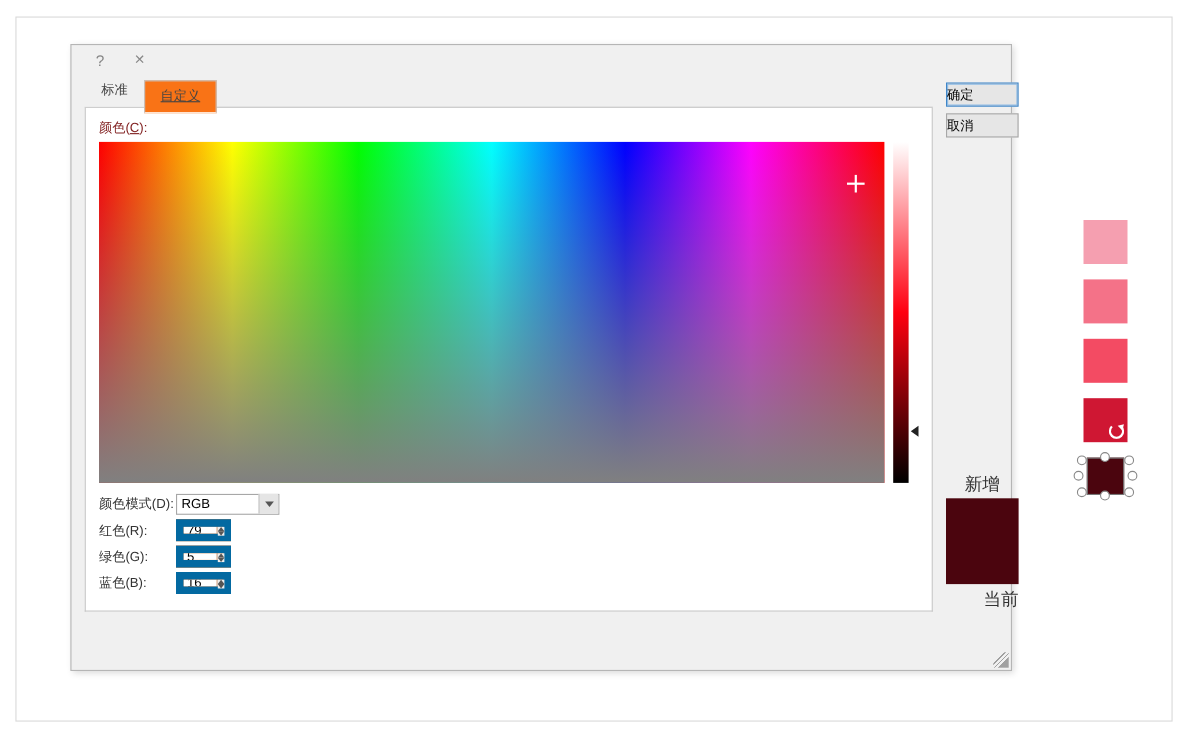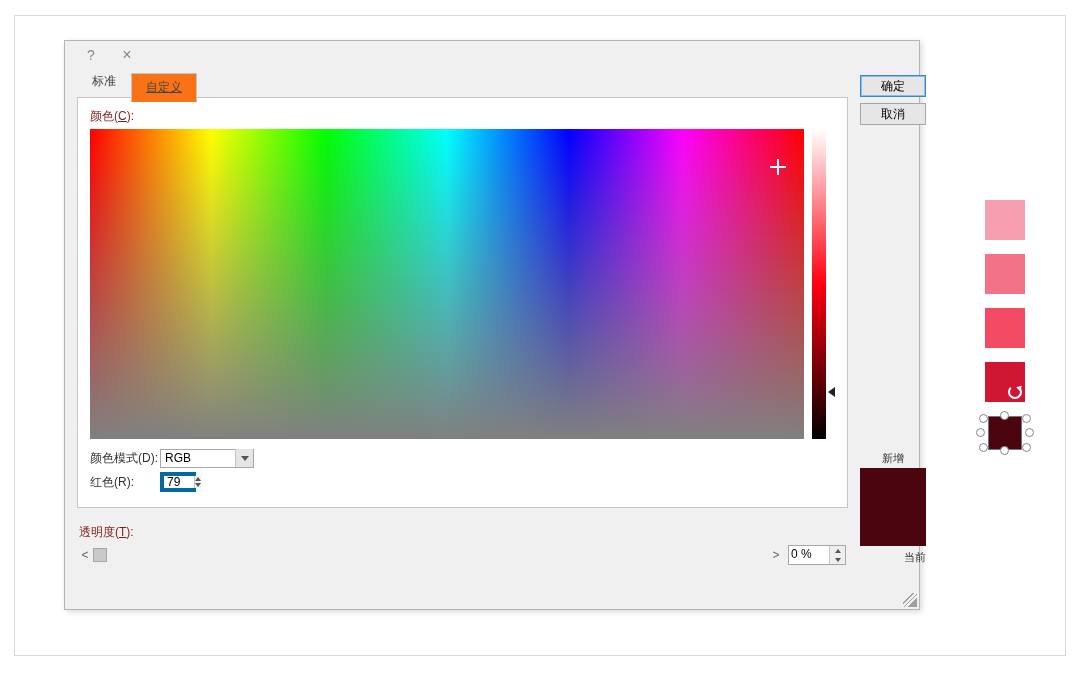--- a/index.html
+++ b/index.html
@@ -161,23 +161,23 @@
   background: #e5e5e5;
   display:flex; align-items:center; justify-content:center;
   border-left:1px solid #c5c5c5;
 }
 .select-arrow::after{
   content:""; border-left:4px solid transparent; border-right:4px solid transparent; border-top:5px solid #555;
 }
 
 .number-box {
   display: flex;
-  width: 36px;
+  width: 50px;
   height: 20px;
-  border: 4px solid #0369a1;
+  border: 7px solid #0369a1;
   background: #f97316;
 }
 .number-box input {
   border:none; width: 30px; padding-left:3px; font-size:12px; outline:none;
 }
 .spin {
   width: 16px; display:flex; flex-direction:column;
   border-left:1px solid #c5c5c5;
 }
 .spin button{
@@ -212,35 +212,35 @@
 .right-pane {
   width: 82px;
   padding: 6px 10px 8px 0;
   display:flex; flex-direction:column; align-items:stretch;
   position:relative;
 }
 .btn {
   height: 22px;
   border:1px solid #a7a7a7;
   background: #e6e6e6;
-  text-align:center;
+  text-align:left;
   line-height:20px;
   margin-bottom:6px;
   cursor:pointer;
 }
 .btn.primary {
   border:1px solid #3e86c9;
   box-shadow: inset 0 0 0 1px #8fbce5;
 }
 
 .preview-wrap {
   margin-top: auto;
   text-align:center;
 }
-.preview-label { font-size:11px; color:#333; margin-bottom:2px; }
+.preview-label { font-size:16px; color:#333; margin-bottom:2px; }
 .preview-box {
   width:66px; height:78px;
   background:#4b050e;
   margin:0 auto;
 }
 .current-label { margin-top:4px;text-align:right; }
 
 .resize-grip {
   position:absolute; right:2px; bottom:2px;
   width:14px; height:14px;
@@ -332,45 +332,44 @@
       <label><span>红色(</span><span class="u">R</span><span>):</span></label>
       <div class="number-box">
        <input value="79" style="">
        <div class="spin">
                   <button class="up"></button>
                   <button class="down"></button>
                 </div>
       </div>
      </div>
 
-
-    </div>
-   </div>
-
-   <div class="transparency-block">
-    <div class="field-label">
-      <span>透明度(</span><span class="u">T</span><span>):</span>
-    </div>
-    <div class="trans-row">
-     <div class="trans-track">
-      <div class="arrow-l">&lt;</div>
-      <div class="trans-track-bar">
-        <div class="trans-thumb"></div>
-      </div>
-      <div class="arrow-r">&gt;</div>
+     <div class="form-row">
+      <label><span>绿色(</span><span class="u">G</span><span>):</span></label>
+      <div class="number-box">
+       <input value="5" style="">
+       <div class="spin">
+                  <button class="up"></button>
+                  <button class="down"></button>
+                </div>
+      </div>
      </div>
-     <div class="trans-val">
-      <span>0 %</span>
-      <div class="spin">
-                <button class="up"></button>
-                <button class="down"></button>
-              </div>
+
+     <div class="form-row">
+      <label><span>蓝色(</span><span class="u">B</span><span>):</span></label>
+      <div class="number-box">
+       <input value="16" style="">
+       <div class="spin">
+                  <button class="up"></button>
+                  <button class="down"></button>
+                </div>
+      </div>
      </div>
     </div>
    </div>
+
 
   </div>
 
   <div class="right-pane">
     <div class="btn primary">确定</div>
     <div class="btn">取消</div>
 
     <div class="preview-wrap">
       <div class="preview-label">新增</div>
       <div class="preview-box"></div>

